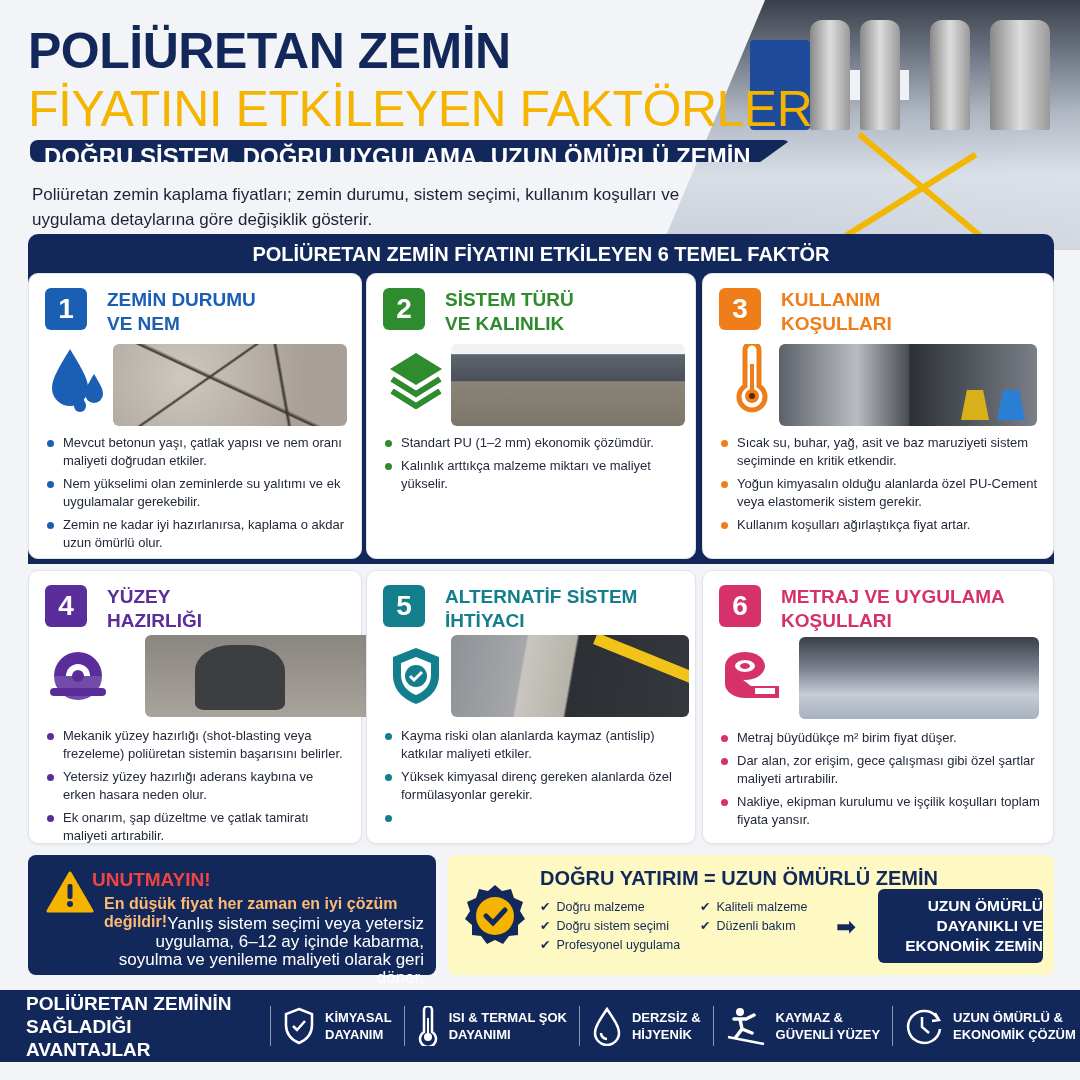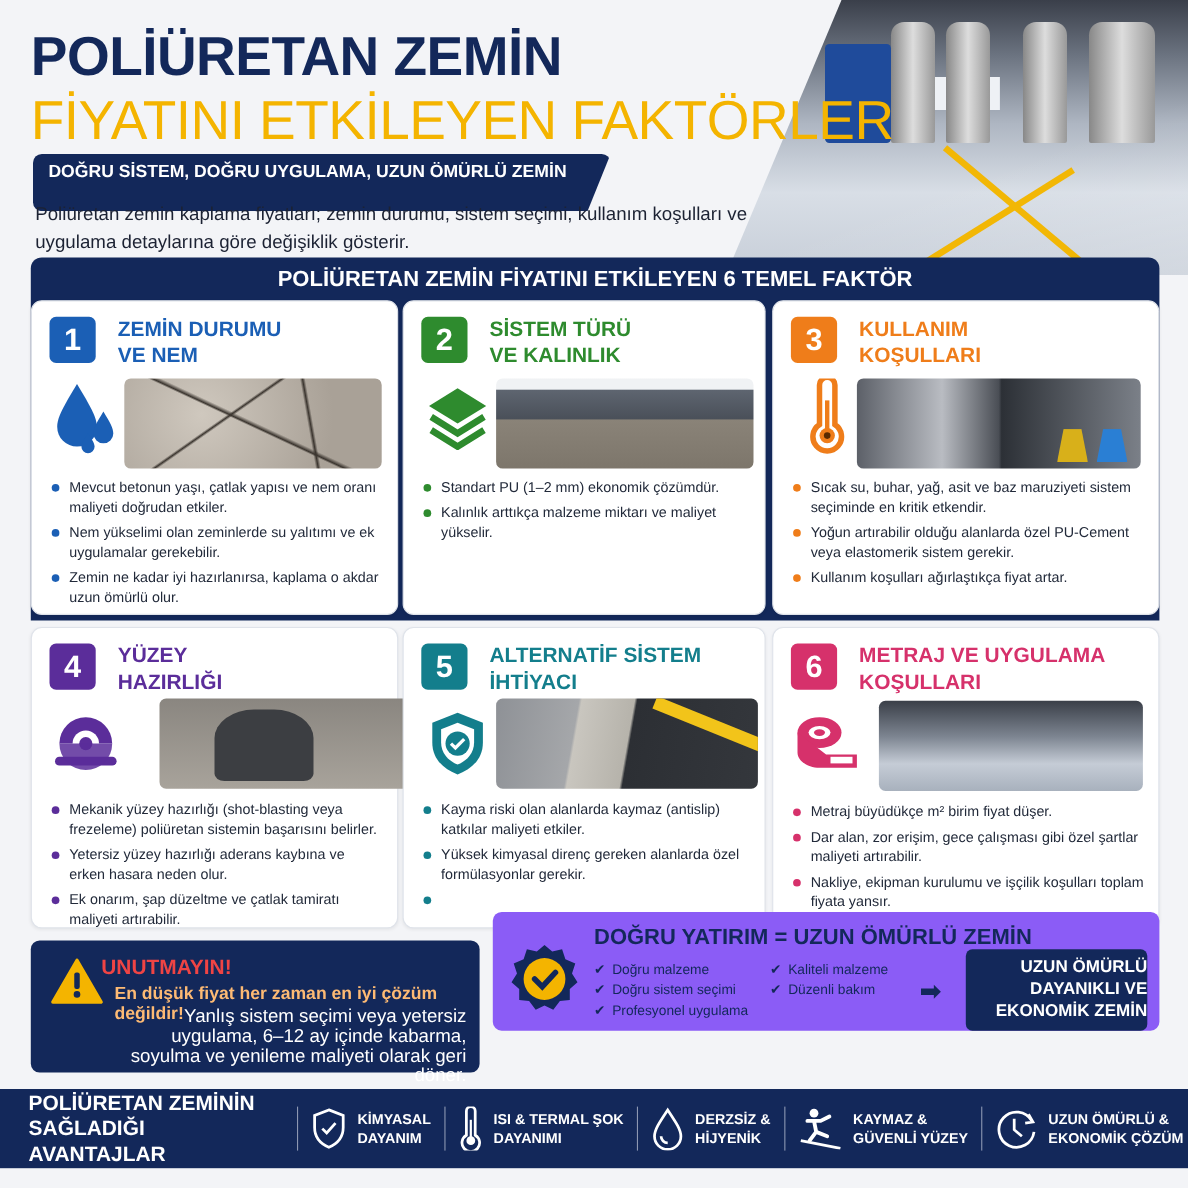--- a/index.html
+++ b/index.html
@@ -20,21 +20,21 @@
   }
   .hero-photo .lane { position: absolute; bottom: 0; width: 6px; height: 180px; background: #f2b705; transform-origin: bottom; }
   .hero-photo .lane.l { left: 160px; transform: rotate(58deg); }
   .hero-photo .lane.r { right: 80px; transform: rotate(-50deg); }
   .hero-photo .mach { position: absolute; top: 40px; width: 60px; height: 90px; background: #1f4b9b; border-radius: 4px; }
   .hero-photo .tank { position: absolute; top: 20px; width: 40px; height: 110px; background: linear-gradient(90deg,#888,#ddd,#999); border-radius: 12px 12px 2px 2px; }
   .hero-photo .backwall { position: absolute; left: 45%; top: 70px; width: 60px; height: 30px; background: #eef1f5; }
 
   .title-1 { position: absolute; left: 28px; top: 22px; font-size: 50px; font-weight: 900; color: #13285a; letter-spacing: -0.5px; }
   .title-2 { position: absolute; left: 28px; top: 80px; font-size: 50px; font-weight: 400; color: #f4b400; letter-spacing: -0.5px; }
-  .subtitle-pill { position: absolute; left: 30px; top: 140px; height: 52px; padding: 0 40px 0 14px; background: #13285a; color: #fff; font-weight: 700; font-size: 16px; line-height: 34px; border-radius: 8px; clip-path: polygon(0 0, 100% 0, 96% 100%, 0 100%); }
+  .subtitle-pill { position: absolute; left: 30px; top: 140px; height: 22px; padding: 0 40px 0 14px; background: #13285a; color: #fff; font-weight: 700; font-size: 24px; line-height: 34px; border-radius: 8px; clip-path: polygon(0 0, 100% 0, 96% 100%, 0 100%); }
   .intro { position: absolute; left: 32px; top: 182px; width: 660px; font-size: 17px; line-height: 25px; color: #1c2233; }
 
   .factors-panel { position: absolute; left: 28px; top: 234px; width: 1026px; height: 330px; background: #13285a; border-radius: 10px 10px 0 0; }
   .factors-header { position: absolute; left: 28px; top: 234px; width: 1026px; height: 40px; color: #fff; font-size: 20px; font-weight: 800; text-align: center; line-height: 40px; }
 
   .card { position: absolute; background: #fff; border: 1px solid #dfe3ea; border-radius: 10px; box-shadow: 0 1px 3px rgba(0,0,0,0.06); }
   .card .num { position: absolute; left: 16px; top: 14px; width: 42px; height: 42px; border-radius: 6px; color: #fff; font-size: 28px; font-weight: 900; text-align: center; line-height: 42px; }
   .card .head { position: absolute; left: 78px; top: 14px; font-size: 19px; font-weight: 800; line-height: 24px; white-space: pre-line; }
   .card .icon { position: absolute; left: 14px; top: 70px; width: 70px; height: 70px; display: flex; align-items: center; justify-content: center; }
   .card .photo { position: absolute; left: 84px; top: 70px; width: 234px; height: 82px; border-radius: 6px; overflow: hidden; }
@@ -54,21 +54,21 @@
   .ph-anti { background: linear-gradient(100deg, #8e9196 0%, #a5a7aa 30%, #c9c6bf 31%, #b6b3ab 50%, #2c2f34 51%, #34373c 100%); }
   .ph-anti::after { content: ""; position: absolute; left: 140px; top: 20px; width: 120px; height: 12px; background: #f2c41a; transform: rotate(22deg); }
   .ph-hall { background: linear-gradient(to bottom, #3a3f48 0%, #7d8591 40%, #c5ccd6 70%, #a8b1bd 100%); }
 
   .warn-box { position: absolute; left: 28px; top: 855px; width: 408px; height: 120px; background: #13285a; border-radius: 8px; }
   .warn-icon { position: absolute; left: 18px; top: 16px; }
   .warn-title { position: absolute; left: 64px; top: 14px; color: #ef4444; font-weight: 900; font-size: 19px; }
   .warn-sub { position: absolute; left: 76px; top: 40px; color: #fdba74; font-weight: 700; font-size: 16px; }
   .warn-body { position: absolute; left: 76px; top: 60px; color: #fff; font-size: 17px; line-height: 18px; width: 320px; text-align: right; }
 
-  .invest-box { position: absolute; left: 448px; top: 829px; width: 606px; height: 108px; background: #8b5cf6; border-radius: 8px; }
+  .invest-box { position: absolute; left: 448px; top: 855px; width: 606px; height: 120px; background: #fef9c3; border-radius: 8px; }
   .invest-badge { position: absolute; left: 14px; top: 28px; }
   .invest-title { position: absolute; left: 92px; top: 12px; font-size: 20px; font-weight: 900; color: #13285a; }
   .invest-list { position: absolute; left: 92px; top: 44px; width: 290px; display: grid; grid-template-columns: 160px 130px; row-gap: 4px; }
   .invest-item { font-size: 12.5px; color: #13285a; }
   .invest-item .chk { font-weight: 900; margin-right: 6px; }
   .invest-arrow { position: absolute; left: 388px; top: 58px; font-size: 24px; color: #13285a; font-weight: 900; }
   .invest-result { position: absolute; left: 430px; top: 34px; width: 165px; height: 74px; background: #13285a; color: #fff; font-weight: 900; font-size: 15.5px; line-height: 20px; text-align: right; padding-top: 7px; border-radius: 6px; white-space: pre-line; }
 
   .advantages-bar { position: absolute; left: 0; top: 990px; width: 1080px; height: 72px; background: #13285a; display: flex; align-items: center; padding-left: 26px; }
   .adv-title { color: #fff; font-weight: 900; font-size: 19px; line-height: 23px; width: 232px; white-space: pre-line; }
@@ -147,21 +147,21 @@
         <circle cx="20" cy="52" r="7" fill="#ef7d1a"></circle>
         <circle cx="20" cy="52" r="3" fill="#5a2a00"></circle>
       </svg>
   </div>
   <div class="photo ph-heat" style="position:absolute;left:76px;width:258px">
     <div style="position:absolute;left:182px;top:26px;width:28px;height:50px;background:linear-gradient(to bottom,transparent 40%,#d8b01a 41%);clip-path:polygon(35% 0,65% 0,100% 100%,0 100%)"></div>
     <div style="position:absolute;left:218px;top:26px;width:28px;height:50px;background:linear-gradient(to bottom,transparent 40%,#2a7fd4 41%);clip-path:polygon(35% 0,65% 0,100% 100%,0 100%)"></div>
   </div>
   <ul>
     <li><span class="dot" style="background:#ef7d1a"></span><span>Sıcak su, buhar, yağ, asit ve baz maruziyeti sistem seçiminde en kritik etkendir.</span></li>
-    <li><span class="dot" style="background:#ef7d1a"></span><span>Yoğun artırabilir olduğu alanlarda özel PU-Cement veya elastomerik sistem gerekir.</span></li>
+    <li><span class="dot" style="background:#ef7d1a"></span><span>Yoğun kimyasalın olduğu alanlarda özel PU-Cement veya elastomerik sistem gerekir.</span></li>
     <li><span class="dot" style="background:#ef7d1a"></span><span>Kullanım koşulları ağırlaştıkça fiyat artar.</span></li>
   </ul>
 </div>
 
 <div class="card" style="left:28px;top:570px;width:334px;height:274px">
   <div class="num" style="background:#5b2d9a">4</div>
   <div class="head" style="color:#5b2d9a">YÜZEY
 HAZIRLIĞI</div>
   <div class="icon">
     <svg width="64" height="60" viewBox="0 0 64 60">

